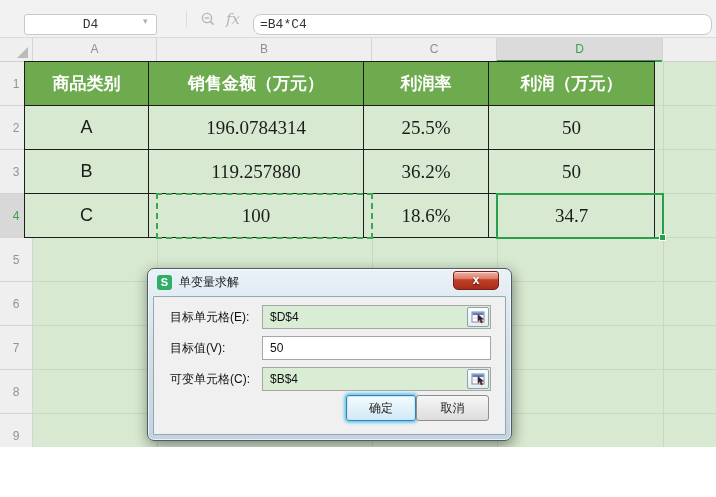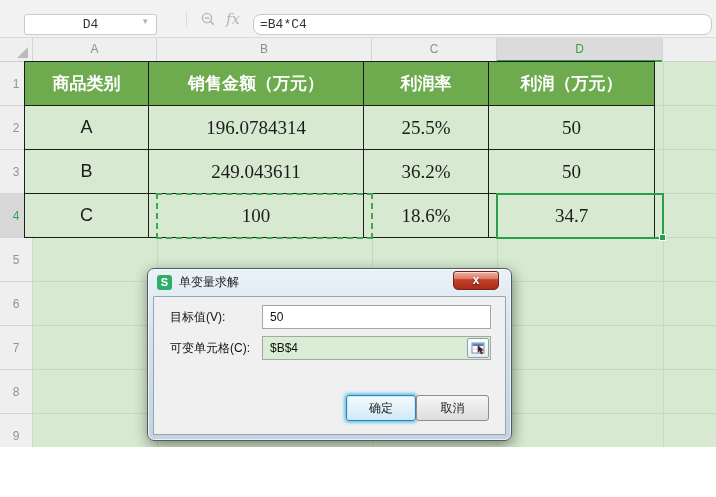--- a/index.html
+++ b/index.html
@@ -168,21 +168,21 @@
     <div class="cell hdr">销售金额（万元）</div>
     <div class="cell hdr">利润率</div>
     <div class="cell hdr">利润（万元）</div>
 
     <div class="cell cat">A</div>
     <div class="cell num">196.0784314</div>
     <div class="cell num">25.5%</div>
     <div class="cell num">50</div>
 
     <div class="cell cat">B</div>
-    <div class="cell num">249.043611</div>
+    <div class="cell num">119.257880</div>
     <div class="cell num">36.2%</div>
     <div class="cell num">50</div>
 
     <div class="cell cat">C</div>
     <div class="cell num">100</div>
     <div class="cell num">18.6%</div>
     <div class="cell num">34.7</div>
   </div>
 
   <div class="ants"></div>
@@ -191,20 +191,35 @@
 
   <div class="dialog">
     <div class="dlg-titlebar">
       <div class="dlg-appicon">S</div>
       <div class="dlg-title">单变量求解</div>
     </div>
     <div class="dlg-close">x</div>
 
     <div class="dlg-content">
 
+      <div class="fld-row">
+        <div class="fld-label">目标单元格(E):</div>
+        <div class="fld-wrap">
+          <input class="fld-input green" readonly="" value="$D$4" style="">
+          <div class="picker-btn">
+            <svg width="15" height="13" viewBox="0 0 15 13">
+              <rect x="1" y="1" width="12" height="10" fill="#fff" stroke="#7d8da0" stroke-width="1"></rect>
+              <rect x="1.5" y="1.5" width="11" height="2.6" fill="#5b7fc4"></rect>
+              <line x1="1" y1="7" x2="13" y2="7" stroke="#c3cdd8" stroke-width="0.8"></line>
+              <line x1="7" y1="4" x2="7" y2="11" stroke="#c3cdd8" stroke-width="0.8"></line>
+              <polygon points="7,3.5 7,10.5 8.8,8.8 10,12 11.6,11.3 10.4,8.2 12.6,8.2" fill="#1d2a4a" stroke="#8c2a1c" stroke-width="0.6"></polygon>
+            </svg>
+          </div>
+        </div>
+      </div>
 
       <div class="fld-row">
         <div class="fld-label">目标值(V):</div>
         <div class="fld-wrap">
           <input class="fld-input plain" value="50" style="">
         </div>
       </div>
 
       <div class="fld-row">
         <div class="fld-label">可变单元格(C):</div>

